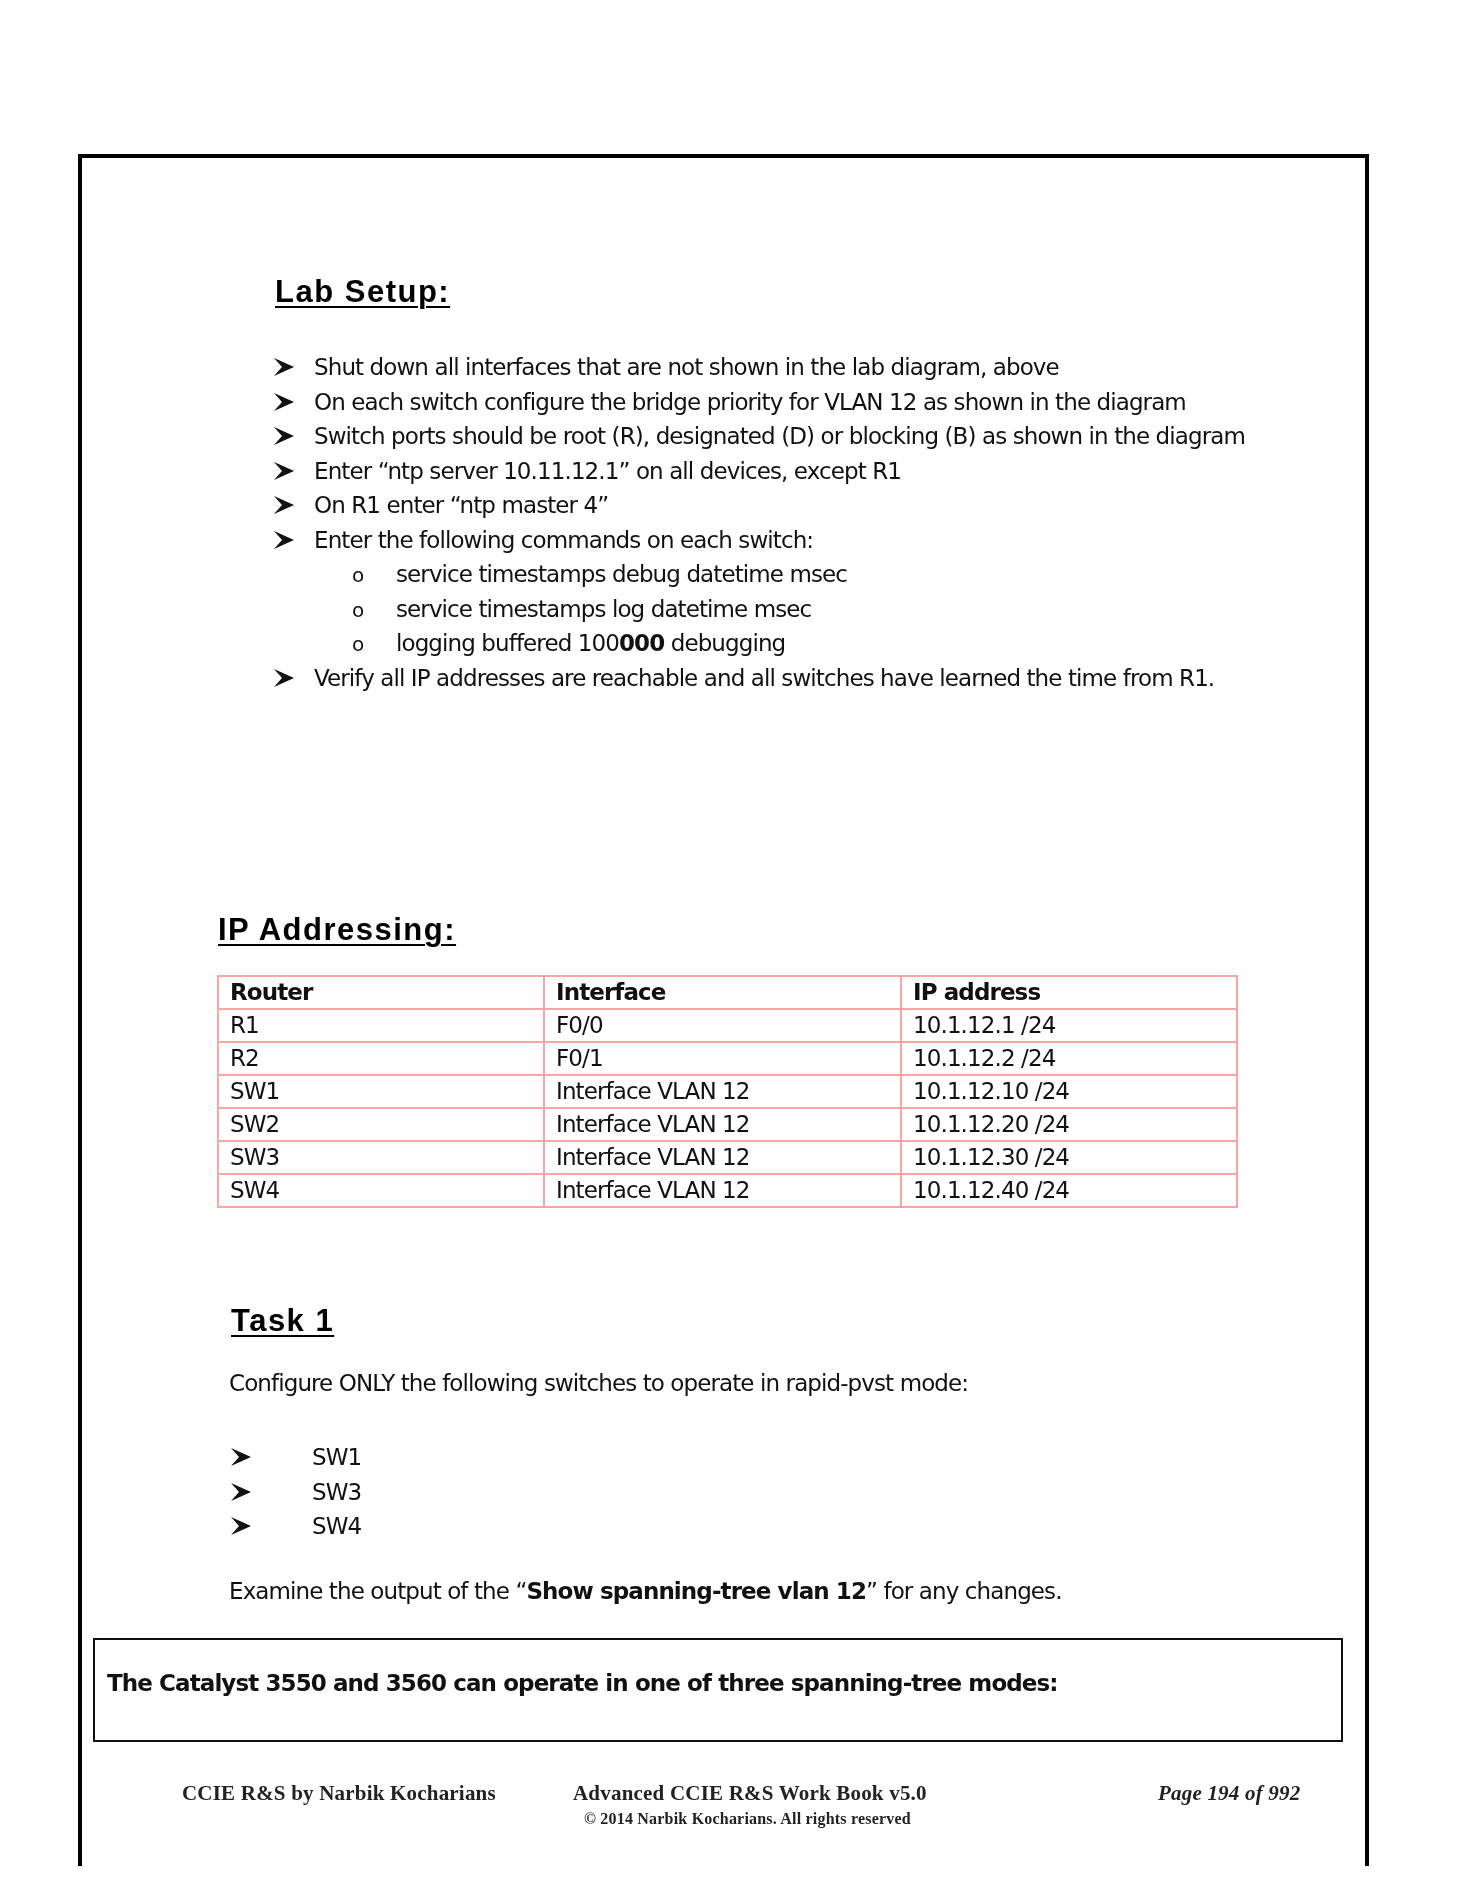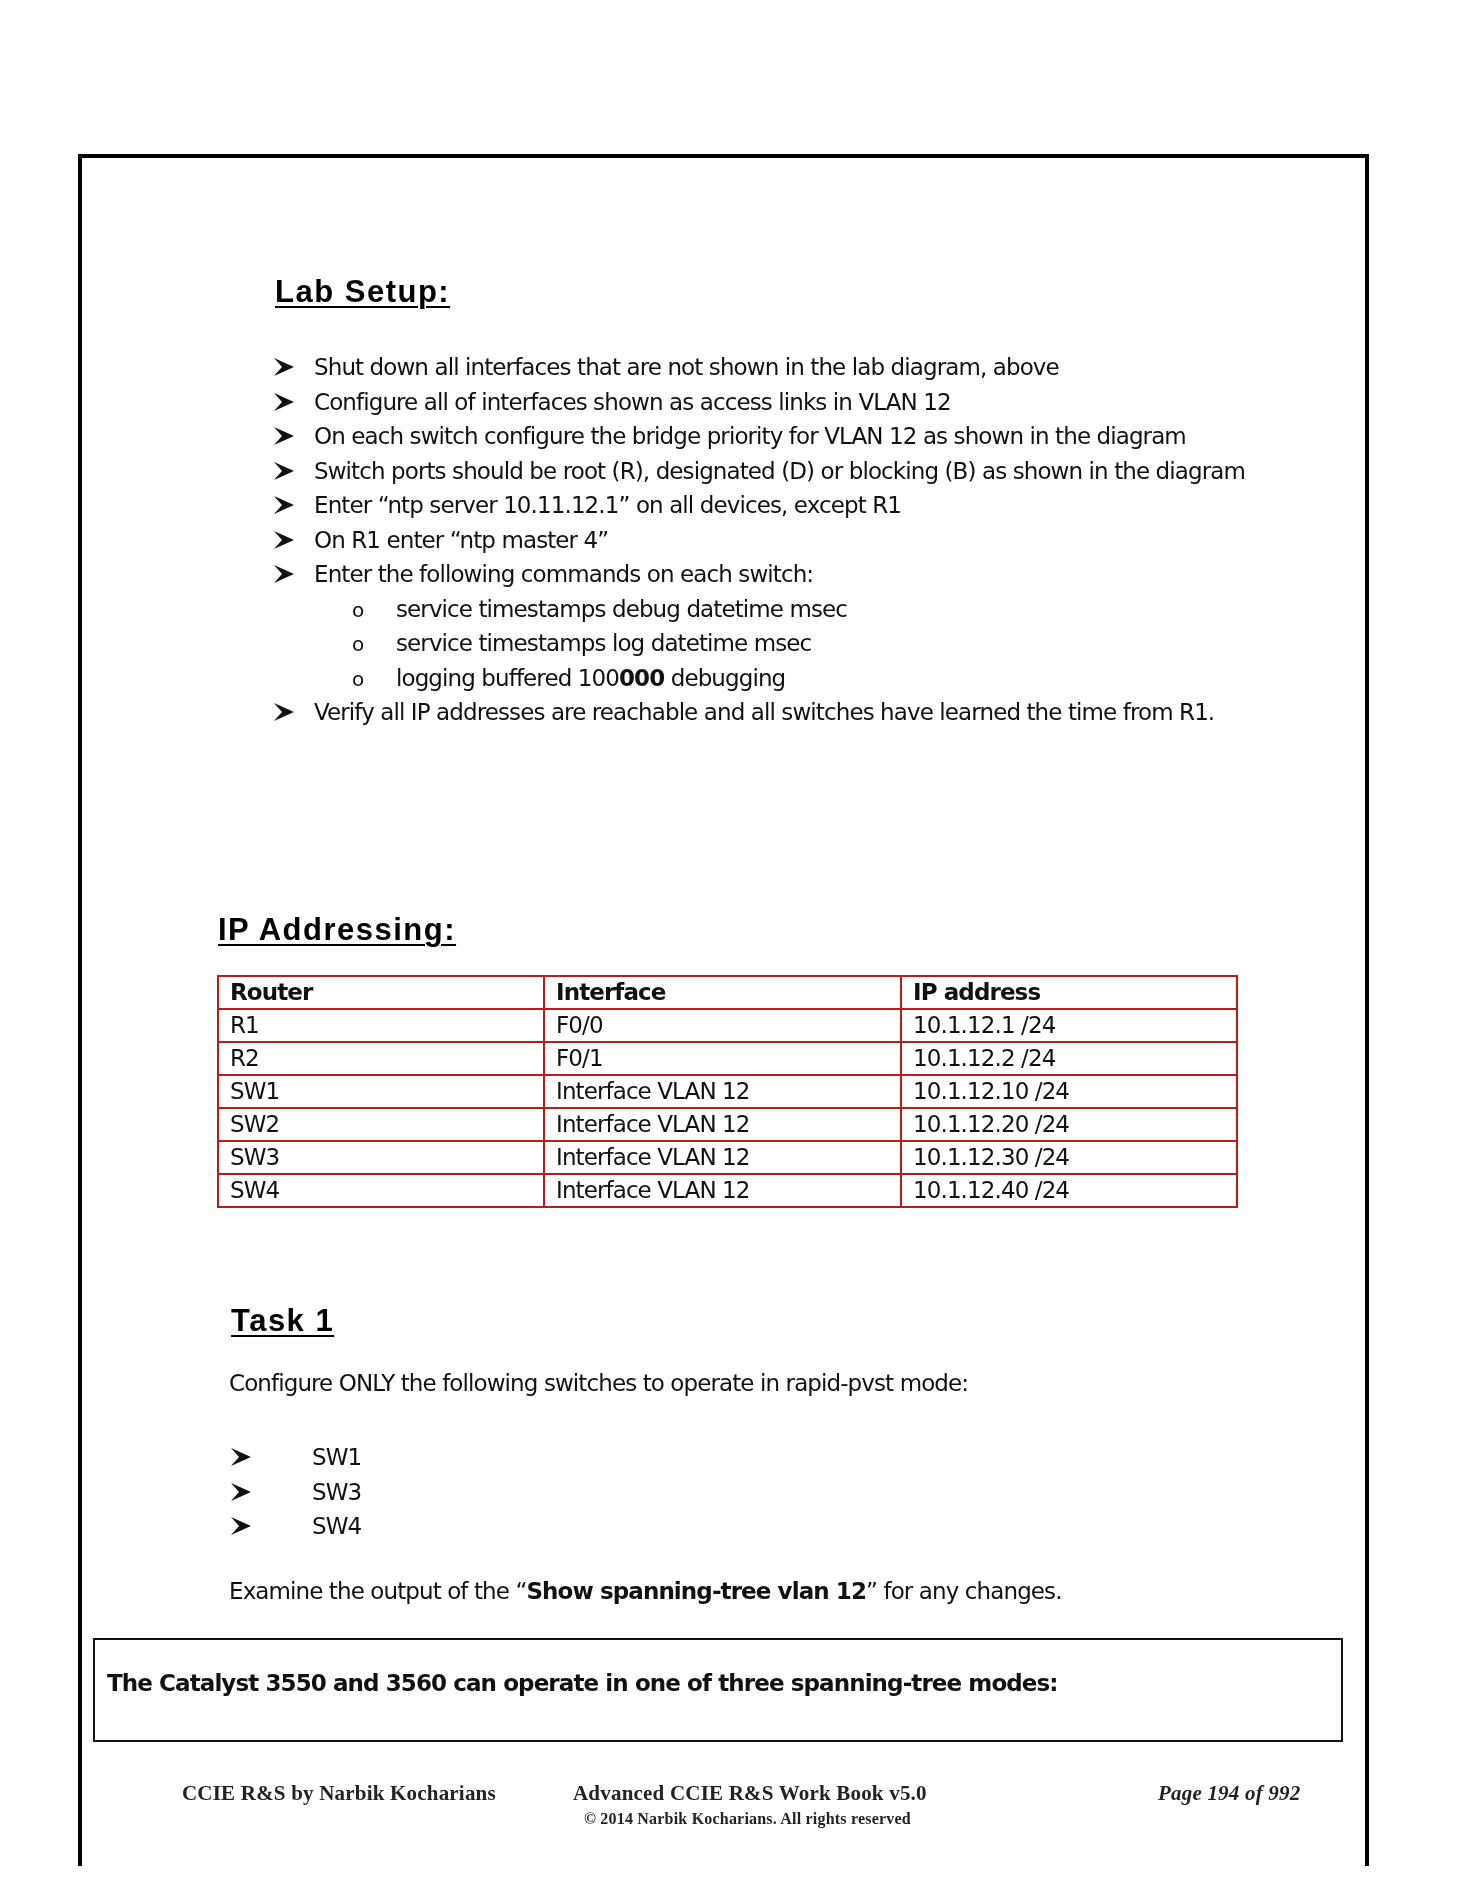--- a/index.html
+++ b/index.html
@@ -89,21 +89,21 @@
     }
     .b { font-weight: bold; }
     table.ip-table {
       position: absolute;
       left: 217px;
       top: 975px;
       width: 1021px;
       border-collapse: collapse;
     }
     table.ip-table td, table.ip-table th {
-      border: 2px solid #b91c1c;
+      border: 2px solid #fca5a5;
       padding: 0 0 0 11px;
       height: 31px;
       text-align: left;
       font-family: "DejaVu Sans", sans-serif;
       font-size: 23px;
       letter-spacing: -0.9px;
       font-weight: normal;
       line-height: 31px;
       color: #111;
     }
@@ -171,28 +171,20 @@
 <h2 class="heading" style="left:273px; top:274px;">Lab Setup:</h2>
 
 <ul class="setup-list body-text">
   <li>
     <span class="arrow">
         <svg width="22" height="20" viewBox="0 0 22 20">
           <path d="M1 1 L21 10 L1 19 L9 10 Z" fill="#111"></path>
         </svg>
       </span>
     <span>Shut down all interfaces that are not shown in the lab diagram, above</span>
-  </li>
-  <li>
-    <span class="arrow">
-        <svg width="22" height="20" viewBox="0 0 22 20">
-          <path d="M1 1 L21 10 L1 19 L9 10 Z" fill="#111"></path>
-        </svg>
-      </span>
-    <span>Configure all of interfaces shown as access links in VLAN 12</span>
   </li>
   <li>
     <span class="arrow">
         <svg width="22" height="20" viewBox="0 0 22 20">
           <path d="M1 1 L21 10 L1 19 L9 10 Z" fill="#111"></path>
         </svg>
       </span>
     <span>On each switch configure the bridge priority for VLAN 12 as shown in the diagram</span>
   </li>
   <li>

